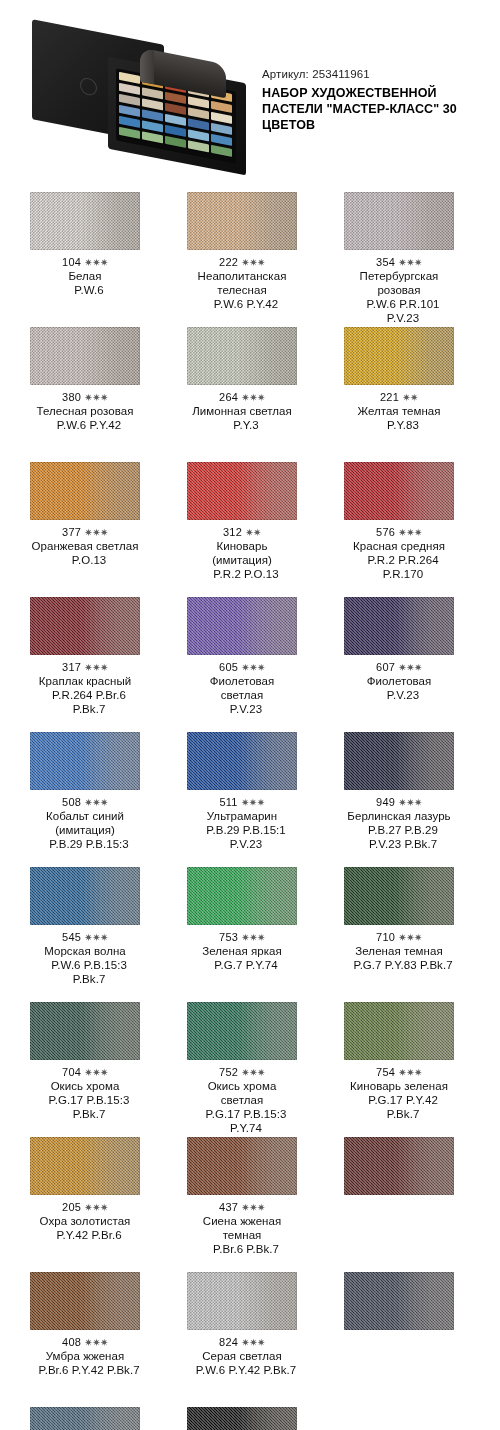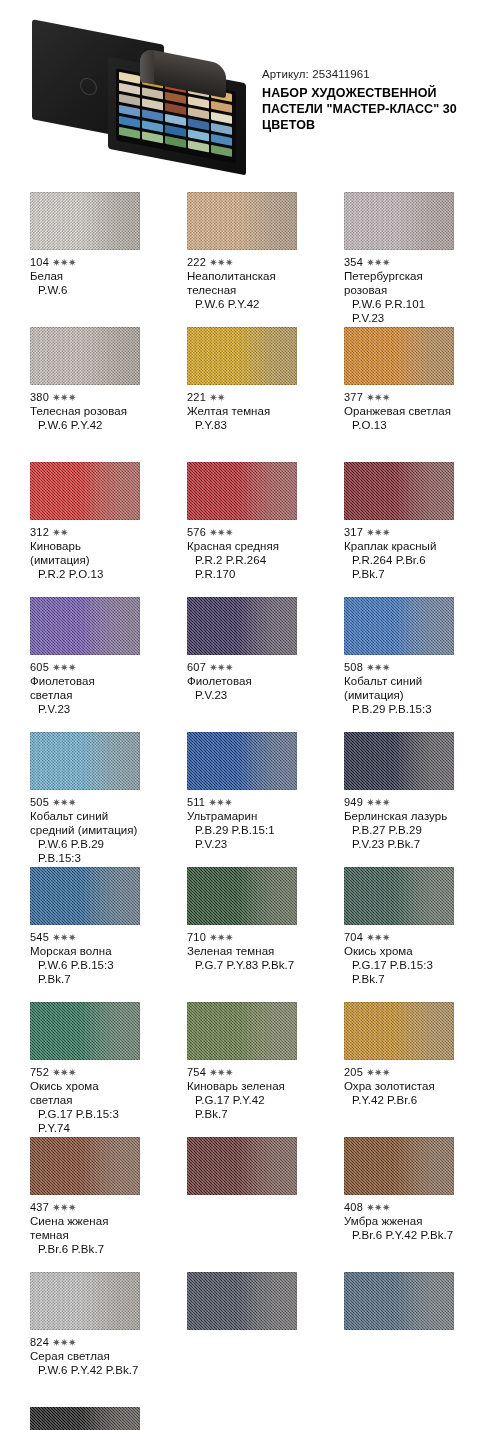--- a/index.html
+++ b/index.html
@@ -73,21 +73,21 @@
 
   
   .grid {
     position: absolute; left: 30px; top: 192px;
     width: 440px;
     display: grid;
     grid-template-columns: repeat(3, 110px);
     column-gap: 47px;
     grid-auto-rows: 135px;
   }
-  .cell { width: 110px; }
+  .cell { width: 110px; text-align: center; }
 
   .swatch {
     position: relative;
     width: 110px; height: 58px;
     overflow: hidden;
     background: #cfcfcf;
   }
   .swatch .ink { position: absolute; inset: 0; }
   
   .swatch .tex {
@@ -238,20 +238,34 @@
           <div class="edge"></div>
         </div>
         <div class="meta">
           <div class="idline"><span>380</span> <span class="stars">✷✷✷</span></div>
           <div class="cname">Телесная розовая</div>
           <div class="pig">P.W.6 P.Y.42</div>
         </div>
       </div>
       <div class="cell">
         <div class="swatch">
+          <div class="ink" style="background: rgb(204, 208, 192);"></div>
+          <div class="vstreak"></div>
+          <div class="fade"></div>
+          <div class="tex"></div>
+          <div class="edge"></div>
+        </div>
+        <div class="meta">
+          <div class="idline"><span>264</span> <span class="stars">✷✷✷</span></div>
+          <div class="cname">Лимонная светлая</div>
+          <div class="pig">P.Y.3</div>
+        </div>
+      </div>
+      <div class="cell">
+        <div class="swatch">
           <div class="ink" style="background: rgb(224, 168, 13);"></div>
           <div class="vstreak"></div>
           <div class="fade"></div>
           <div class="tex"></div>
           <div class="edge"></div>
         </div>
         <div class="meta">
           <div class="idline"><span>221</span> <span class="stars">✷✷</span></div>
           <div class="cname">Желтая темная</div>
           <div class="pig">P.Y.83</div>
@@ -350,34 +364,20 @@
           <div class="edge"></div>
         </div>
         <div class="meta">
           <div class="idline"><span>508</span> <span class="stars">✷✷✷</span></div>
           <div class="cname">Кобальт синий (имитация)</div>
           <div class="pig">P.B.29 P.B.15:3</div>
         </div>
       </div>
       <div class="cell">
         <div class="swatch">
-          <div class="ink" style="background: rgb(103, 178, 214);"></div>
-          <div class="vstreak"></div>
-          <div class="fade"></div>
-          <div class="tex"></div>
-          <div class="edge"></div>
-        </div>
-        <div class="meta">
-          <div class="idline"><span>505</span> <span class="stars">✷✷✷</span></div>
-          <div class="cname">Кобальт синий средний (имитация)</div>
-          <div class="pig">P.W.6 P.B.29 P.B.15:3</div>
-        </div>
-      </div>
-      <div class="cell">
-        <div class="swatch">
           <div class="ink" style="background: rgb(18, 68, 156);"></div>
           <div class="vstreak"></div>
           <div class="fade"></div>
           <div class="tex"></div>
           <div class="edge"></div>
         </div>
         <div class="meta">
           <div class="idline"><span>511</span> <span class="stars">✷✷✷</span></div>
           <div class="cname">Ультрамарин</div>
           <div class="pig">P.B.29 P.B.15:1 P.V.23</div>
@@ -406,20 +406,34 @@
           <div class="edge"></div>
         </div>
         <div class="meta">
           <div class="idline"><span>545</span> <span class="stars">✷✷✷</span></div>
           <div class="cname">Морская волна</div>
           <div class="pig">P.W.6 P.B.15:3 P.Bk.7</div>
         </div>
       </div>
       <div class="cell">
         <div class="swatch">
+          <div class="ink" style="background: rgb(34, 168, 74);"></div>
+          <div class="vstreak"></div>
+          <div class="fade"></div>
+          <div class="tex"></div>
+          <div class="edge"></div>
+        </div>
+        <div class="meta">
+          <div class="idline"><span>753</span> <span class="stars">✷✷✷</span></div>
+          <div class="cname">Зеленая яркая</div>
+          <div class="pig">P.G.7 P.Y.74</div>
+        </div>
+      </div>
+      <div class="cell">
+        <div class="swatch">
           <div class="ink" style="background: rgb(29, 67, 32);"></div>
           <div class="vstreak"></div>
           <div class="fade"></div>
           <div class="tex"></div>
           <div class="edge"></div>
         </div>
         <div class="meta">
           <div class="idline"><span>710</span> <span class="stars">✷✷✷</span></div>
           <div class="cname">Зеленая темная</div>
           <div class="pig">P.G.7 P.Y.83 P.Bk.7</div>

